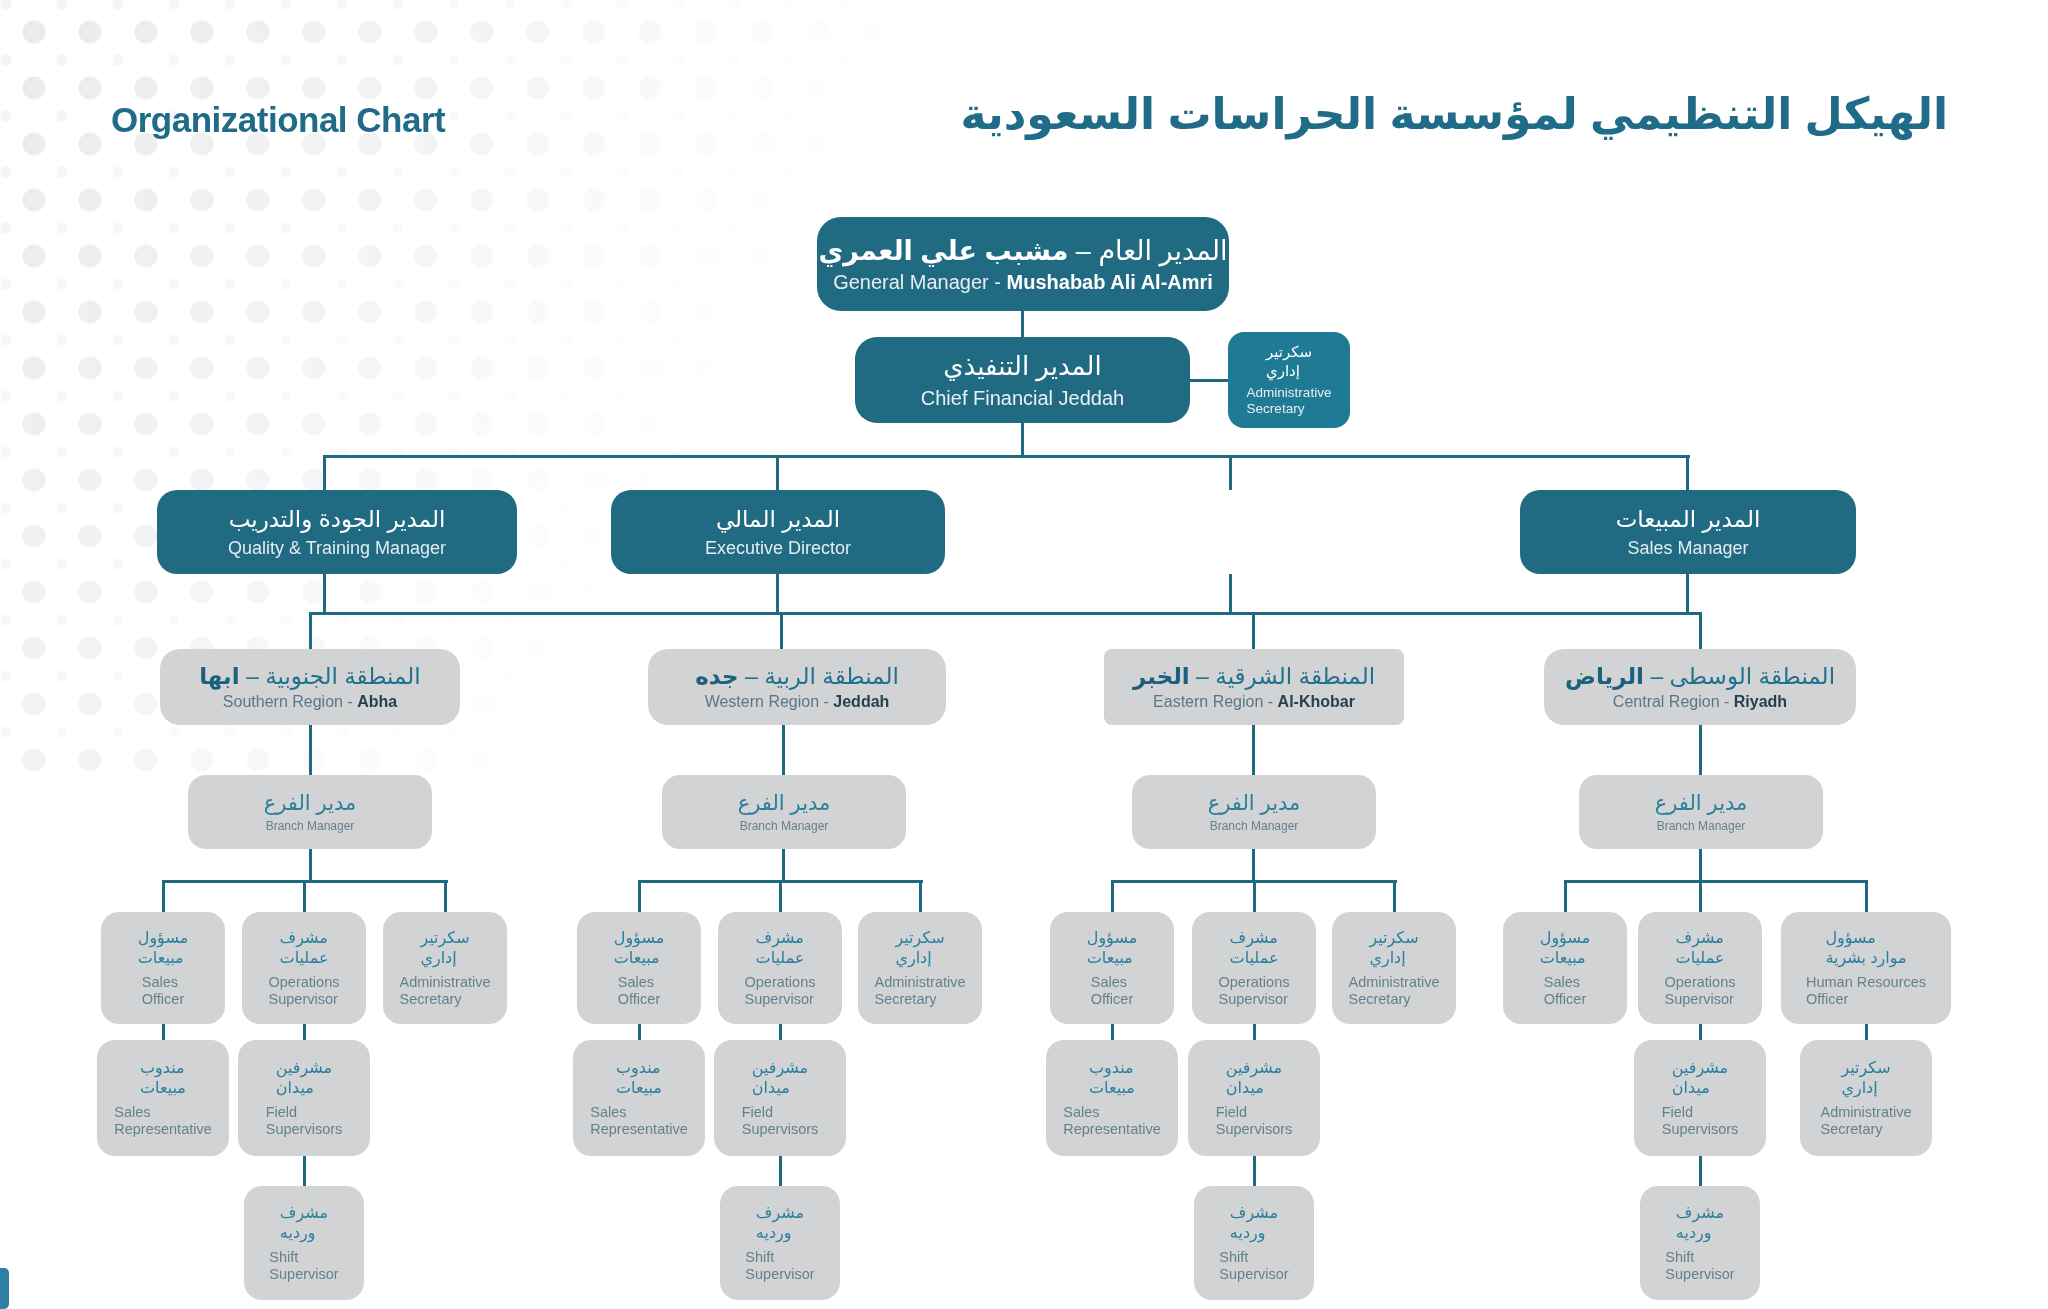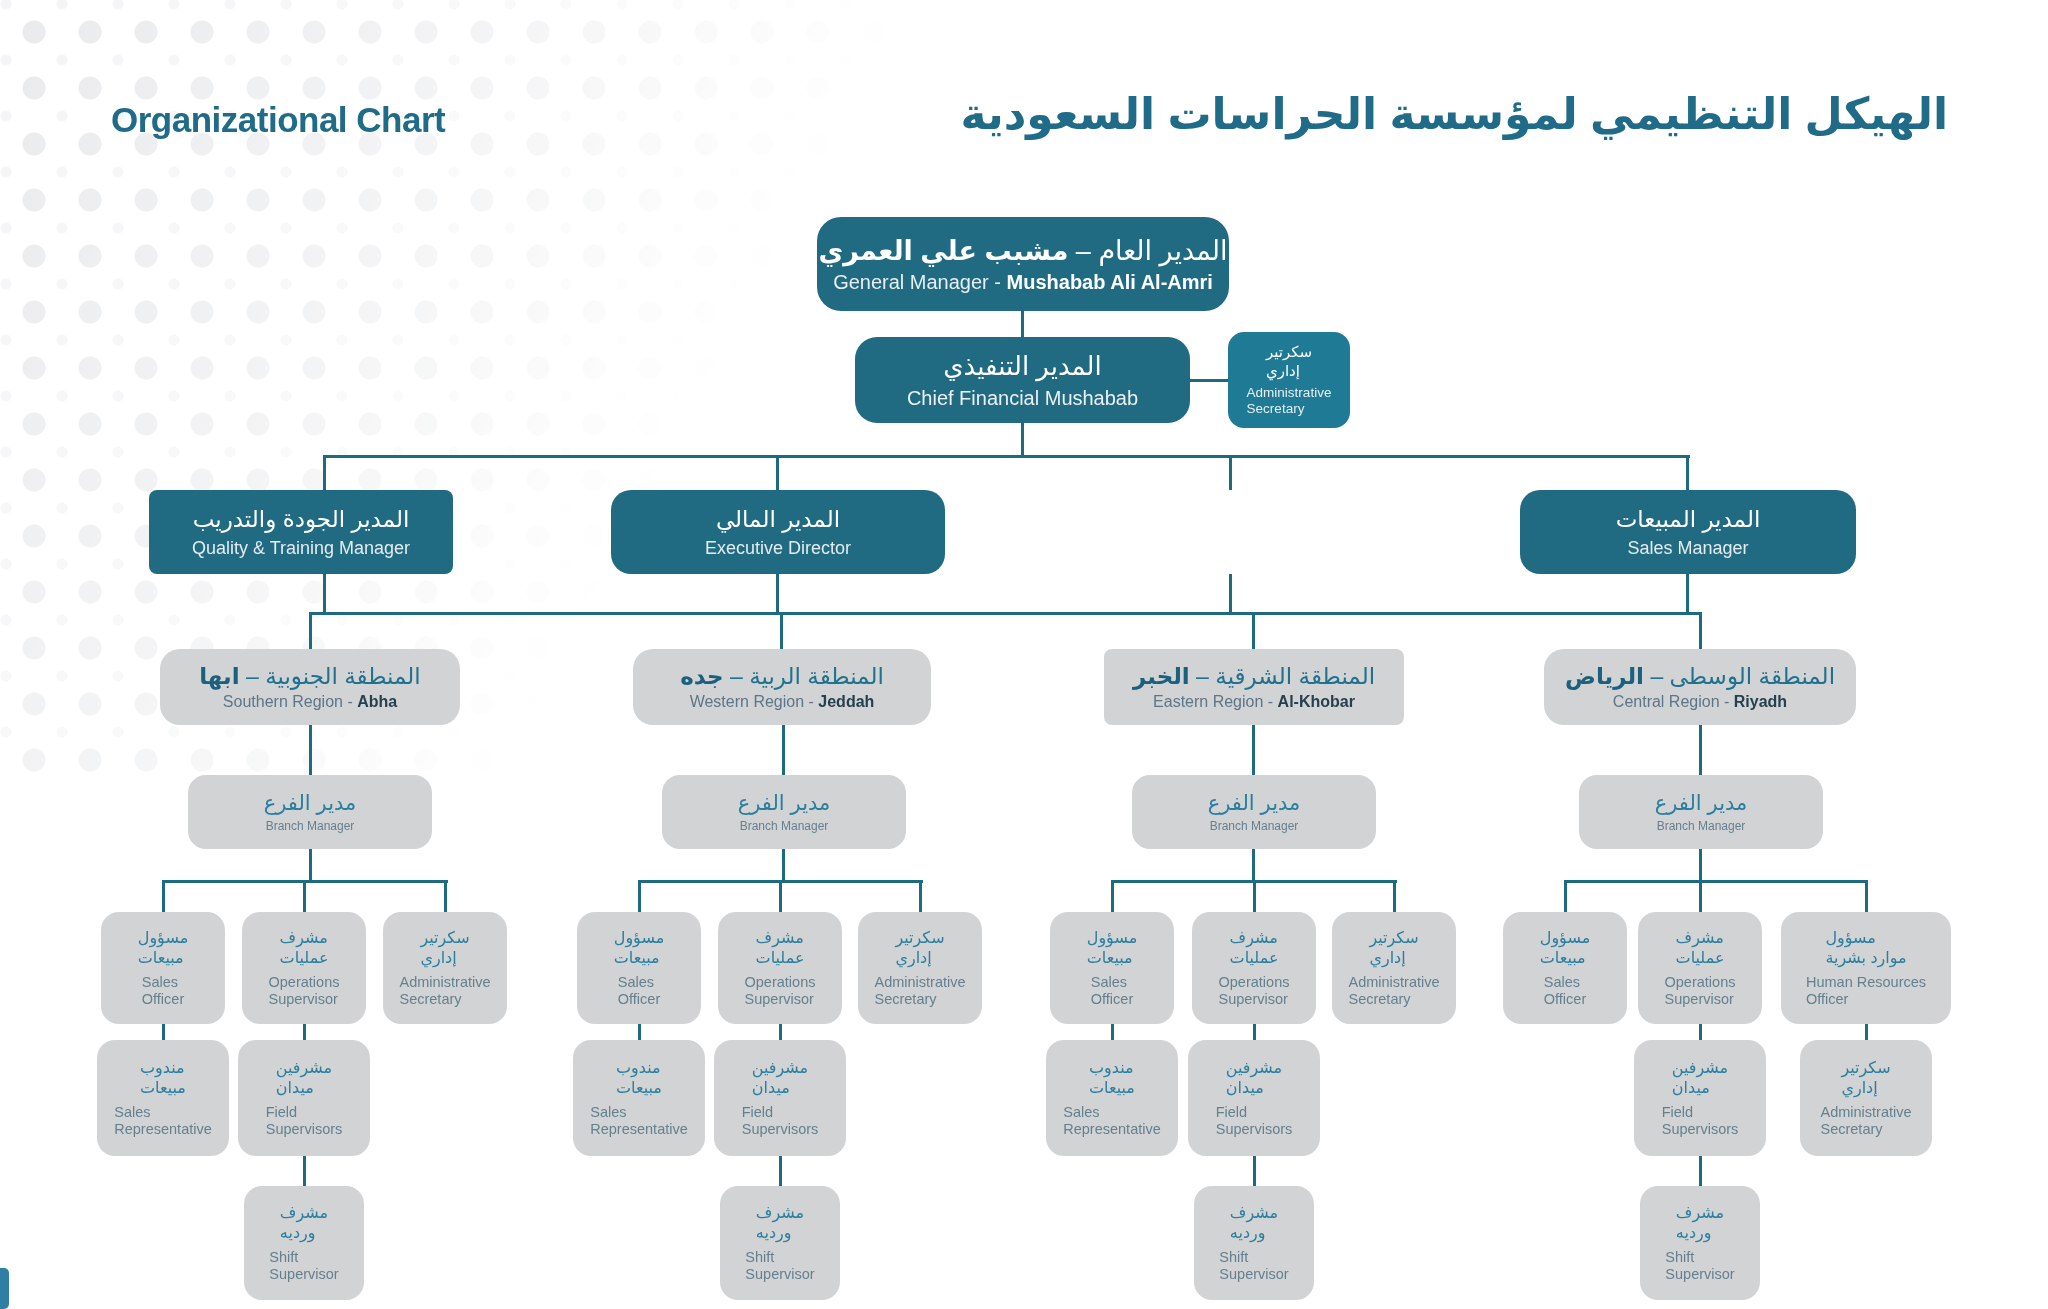--- a/index.html
+++ b/index.html
@@ -128,45 +128,45 @@
   <div class="vl" style="left:1253px;top:1156px;height:30px"></div>
   <div class="vl" style="left:1699px;top:1156px;height:30px"></div>
 
   <div class="box teal" style="left:817px;top:217px;width:412px;height:94px;border-radius:24px">
     <div class="gm-ar"><span>المدير العام – </span><b>مشبب علي العمري</b></div>
     <div class="gm-en"><span>General Manager - </span><b>Mushabab Ali Al-Amri</b></div>
   </div>
 
   <div class="box teal" style="left:855px;top:337px;width:335px;height:86px;border-radius:22px">
     <div class="cfo-ar">المدير التنفيذي</div>
-    <div class="cfo-en">Chief Financial Mushabab</div>
+    <div class="cfo-en">Chief Financial Jeddah</div>
   </div>
   <div class="box teal-lt" style="left:1228px;top:332px;width:122px;height:96px;border-radius:16px">
     <div class="sec-ar"><span>سكرتير</span><br><span>إداري</span></div>
     <div class="sec-en"><span>Administrative</span><br><span>Secretary</span></div>
   </div>
 
-  <div class="box teal" style="left:149px;top:490px;width:304px;height:84px;border-radius:8px">
+  <div class="box teal" style="left:157px;top:490px;width:360px;height:84px;border-radius:20px">
     <div class="mgr-ar">المدير الجودة والتدريب</div>
     <div class="mgr-en">Quality &amp; Training Manager</div>
   </div>
   <div class="box teal" style="left:611px;top:490px;width:334px;height:84px;border-radius:20px">
     <div class="mgr-ar">المدير المالي</div>
     <div class="mgr-en">Executive Director</div>
   </div>
   <div class="box teal" style="left:1520px;top:490px;width:336px;height:84px;border-radius:20px">
     <div class="mgr-ar">المدير المبيعات</div>
     <div class="mgr-en">Sales Manager</div>
   </div>
 
   <div class="box grayb" style="left:160px;top:649px;width:300px;height:76px;border-radius:20px">
     <div class="reg-ar"><span>المنطقة الجنوبية – </span><b>ابها</b></div>
     <div class="reg-en"><span>Southern Region - </span><b>Abha</b></div>
   </div>
-  <div class="box grayb" style="left:633px;top:649px;width:298px;height:76px;border-radius:20px">
+  <div class="box grayb" style="left:648px;top:649px;width:298px;height:76px;border-radius:20px">
     <div class="reg-ar"><span>المنطقة الربية – </span><b>جده</b></div>
     <div class="reg-en"><span>Western Region - </span><b>Jeddah</b></div>
   </div>
   <div class="box grayb" style="left:1104px;top:649px;width:300px;height:76px;border-radius:8px">
     <div class="reg-ar"><span>المنطقة الشرقية – </span><b>الخبر</b></div>
     <div class="reg-en"><span>Eastern Region - </span><b>Al-Khobar</b></div>
   </div>
   <div class="box grayb" style="left:1544px;top:649px;width:312px;height:76px;border-radius:20px">
     <div class="reg-ar"><span>المنطقة الوسطى – </span><b>الرياض</b></div>
     <div class="reg-en"><span>Central Region - </span><b>Riyadh</b></div>

